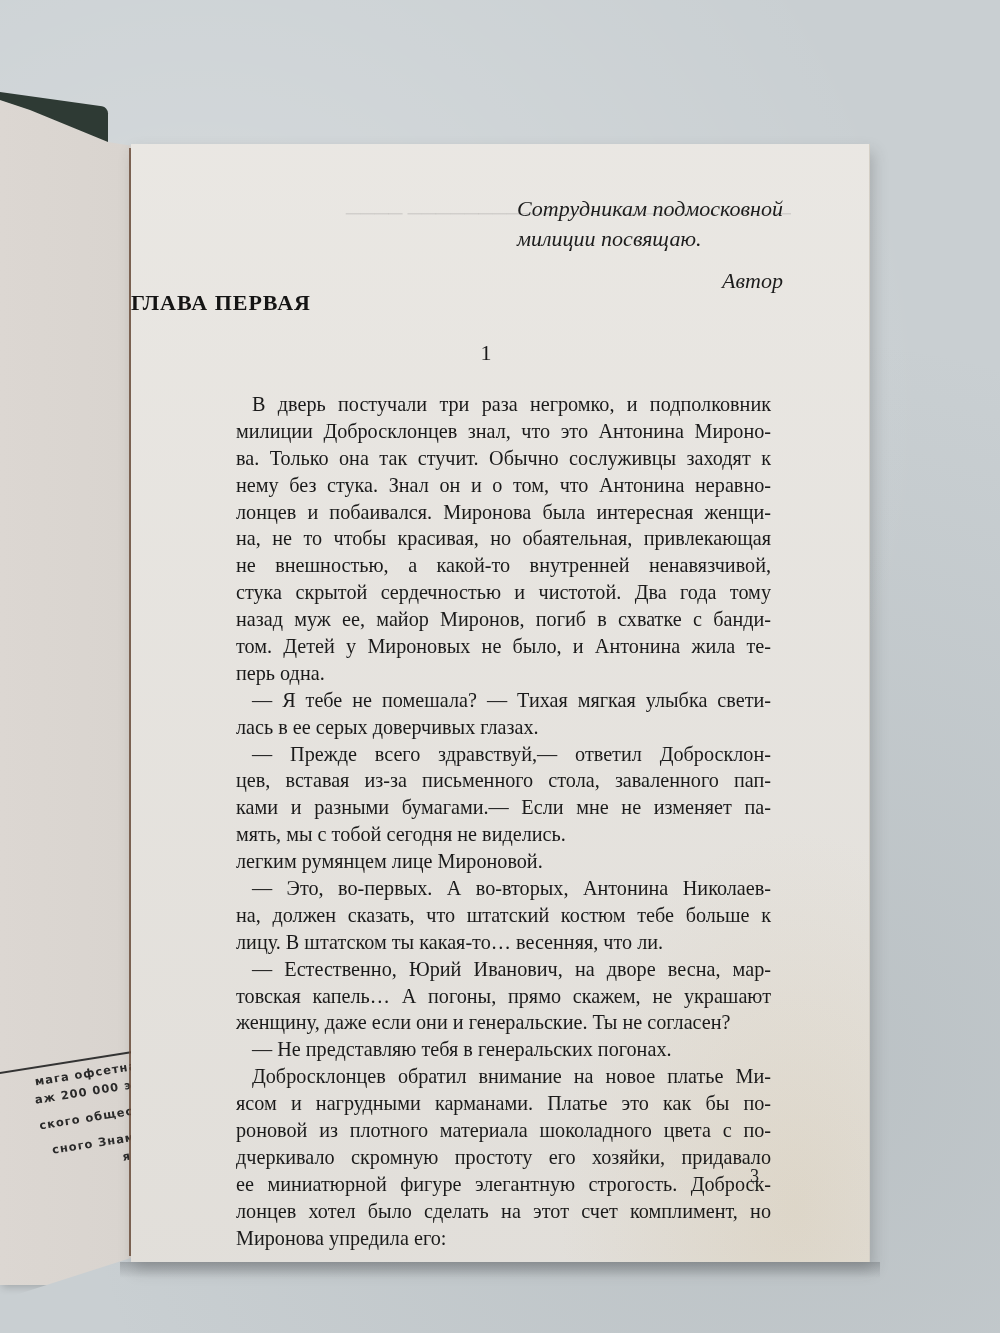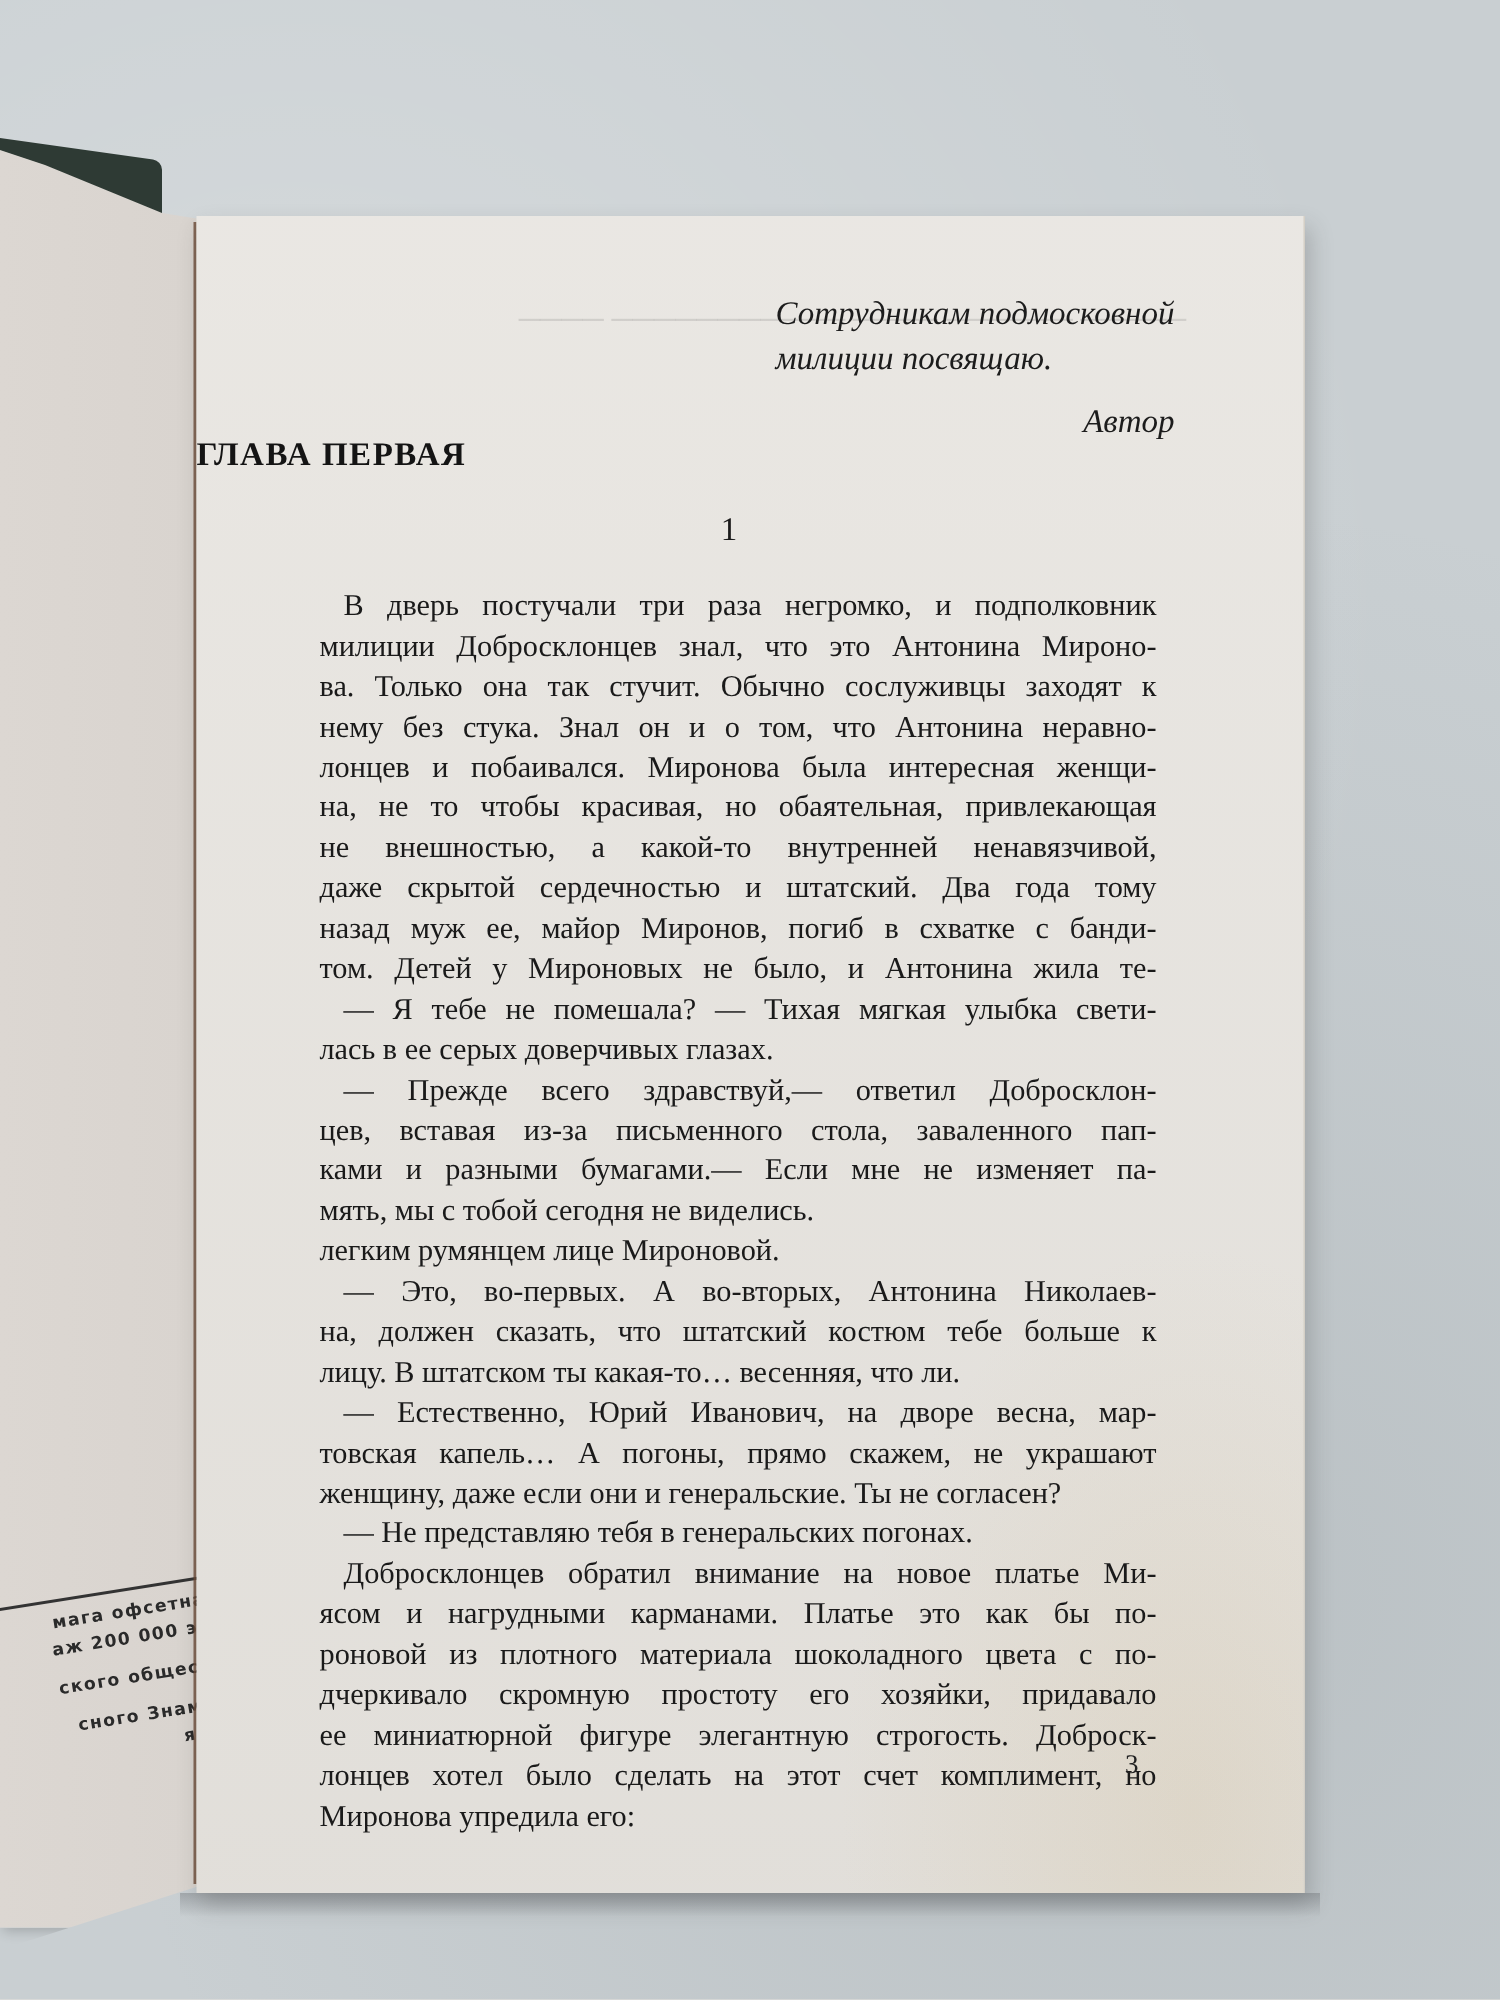--- a/index.html
+++ b/index.html
@@ -66,20 +66,21 @@
     font-size: 22px; color: #1a1a1a;
   }
   .body-text {
     position: absolute; left: 82px; top: 247px; width: 558px;
     font-size: 20.2px; line-height: 26.9px; color: #1a1a1a;
     text-align: justify;
   }
   .body-text .ln {
     display: block; text-align: justify; text-align-last: justify; white-space: nowrap;
     height: 26.9px;
+    margin-left: 23px;
   }
   .body-text .ln.last { text-align-last: left; }
   .body-text .ln.indent { padding-left: 16px; }
   .page-number {
     position: absolute; right: 110px; top: 1022px; font-size: 18px; color: #222;
   }
   .shadow-bottom {
     position: absolute; left: 120px; top: 1262px; width: 760px; height: 16px;
     background: linear-gradient(180deg, rgba(90,95,100,0.35), transparent);
   }
@@ -114,23 +115,24 @@
   <div class="section-number">1</div>
 
   <div class="body-text" id="body-text">
       <span class="ln indent">В дверь постучали три раза негромко, и подполковник</span>
       <span class="ln">милиции Добросклонцев знал, что это Антонина Мироно-</span>
       <span class="ln">ва. Только она так стучит. Обычно сослуживцы заходят к</span>
       <span class="ln">нему без стука. Знал он и о том, что Антонина неравно-</span>
       <span class="ln">лонцев и побаивался. Миронова была интересная женщи-</span>
       <span class="ln">на, не то чтобы красивая, но обаятельная, привлекающая</span>
       <span class="ln">не внешностью, а какой-то внутренней ненавязчивой,</span>
-      <span class="ln">даже скрытой сердечностью и штатский. Два года тому</span>
+      <span class="ln">стука скрытой сердечностью и чистотой. Два года тому</span>
       <span class="ln">назад муж ее, майор Миронов, погиб в схватке с банди-</span>
       <span class="ln">том. Детей у Мироновых не было, и Антонина жила те-</span>
+      <span class="ln last">перь одна.</span>
       <span class="ln indent">— Я тебе не помешала? — Тихая мягкая улыбка свети-</span>
       <span class="ln last">лась в ее серых доверчивых глазах.</span>
       <span class="ln indent">— Прежде всего здравствуй,— ответил Добросклон-</span>
       <span class="ln">цев, вставая из-за письменного стола, заваленного пап-</span>
       <span class="ln">ками и разными бумагами.— Если мне не изменяет па-</span>
       <span class="ln last">мять, мы с тобой сегодня не виделись.</span>
       <span class="ln last">легким румянцем лице Мироновой.</span>
       <span class="ln indent">— Это, во-первых. А во-вторых, Антонина Николаев-</span>
       <span class="ln">на, должен сказать, что штатский костюм тебе больше к</span>
       <span class="ln last">лицу. В штатском ты какая-то… весенняя, что ли.</span>

